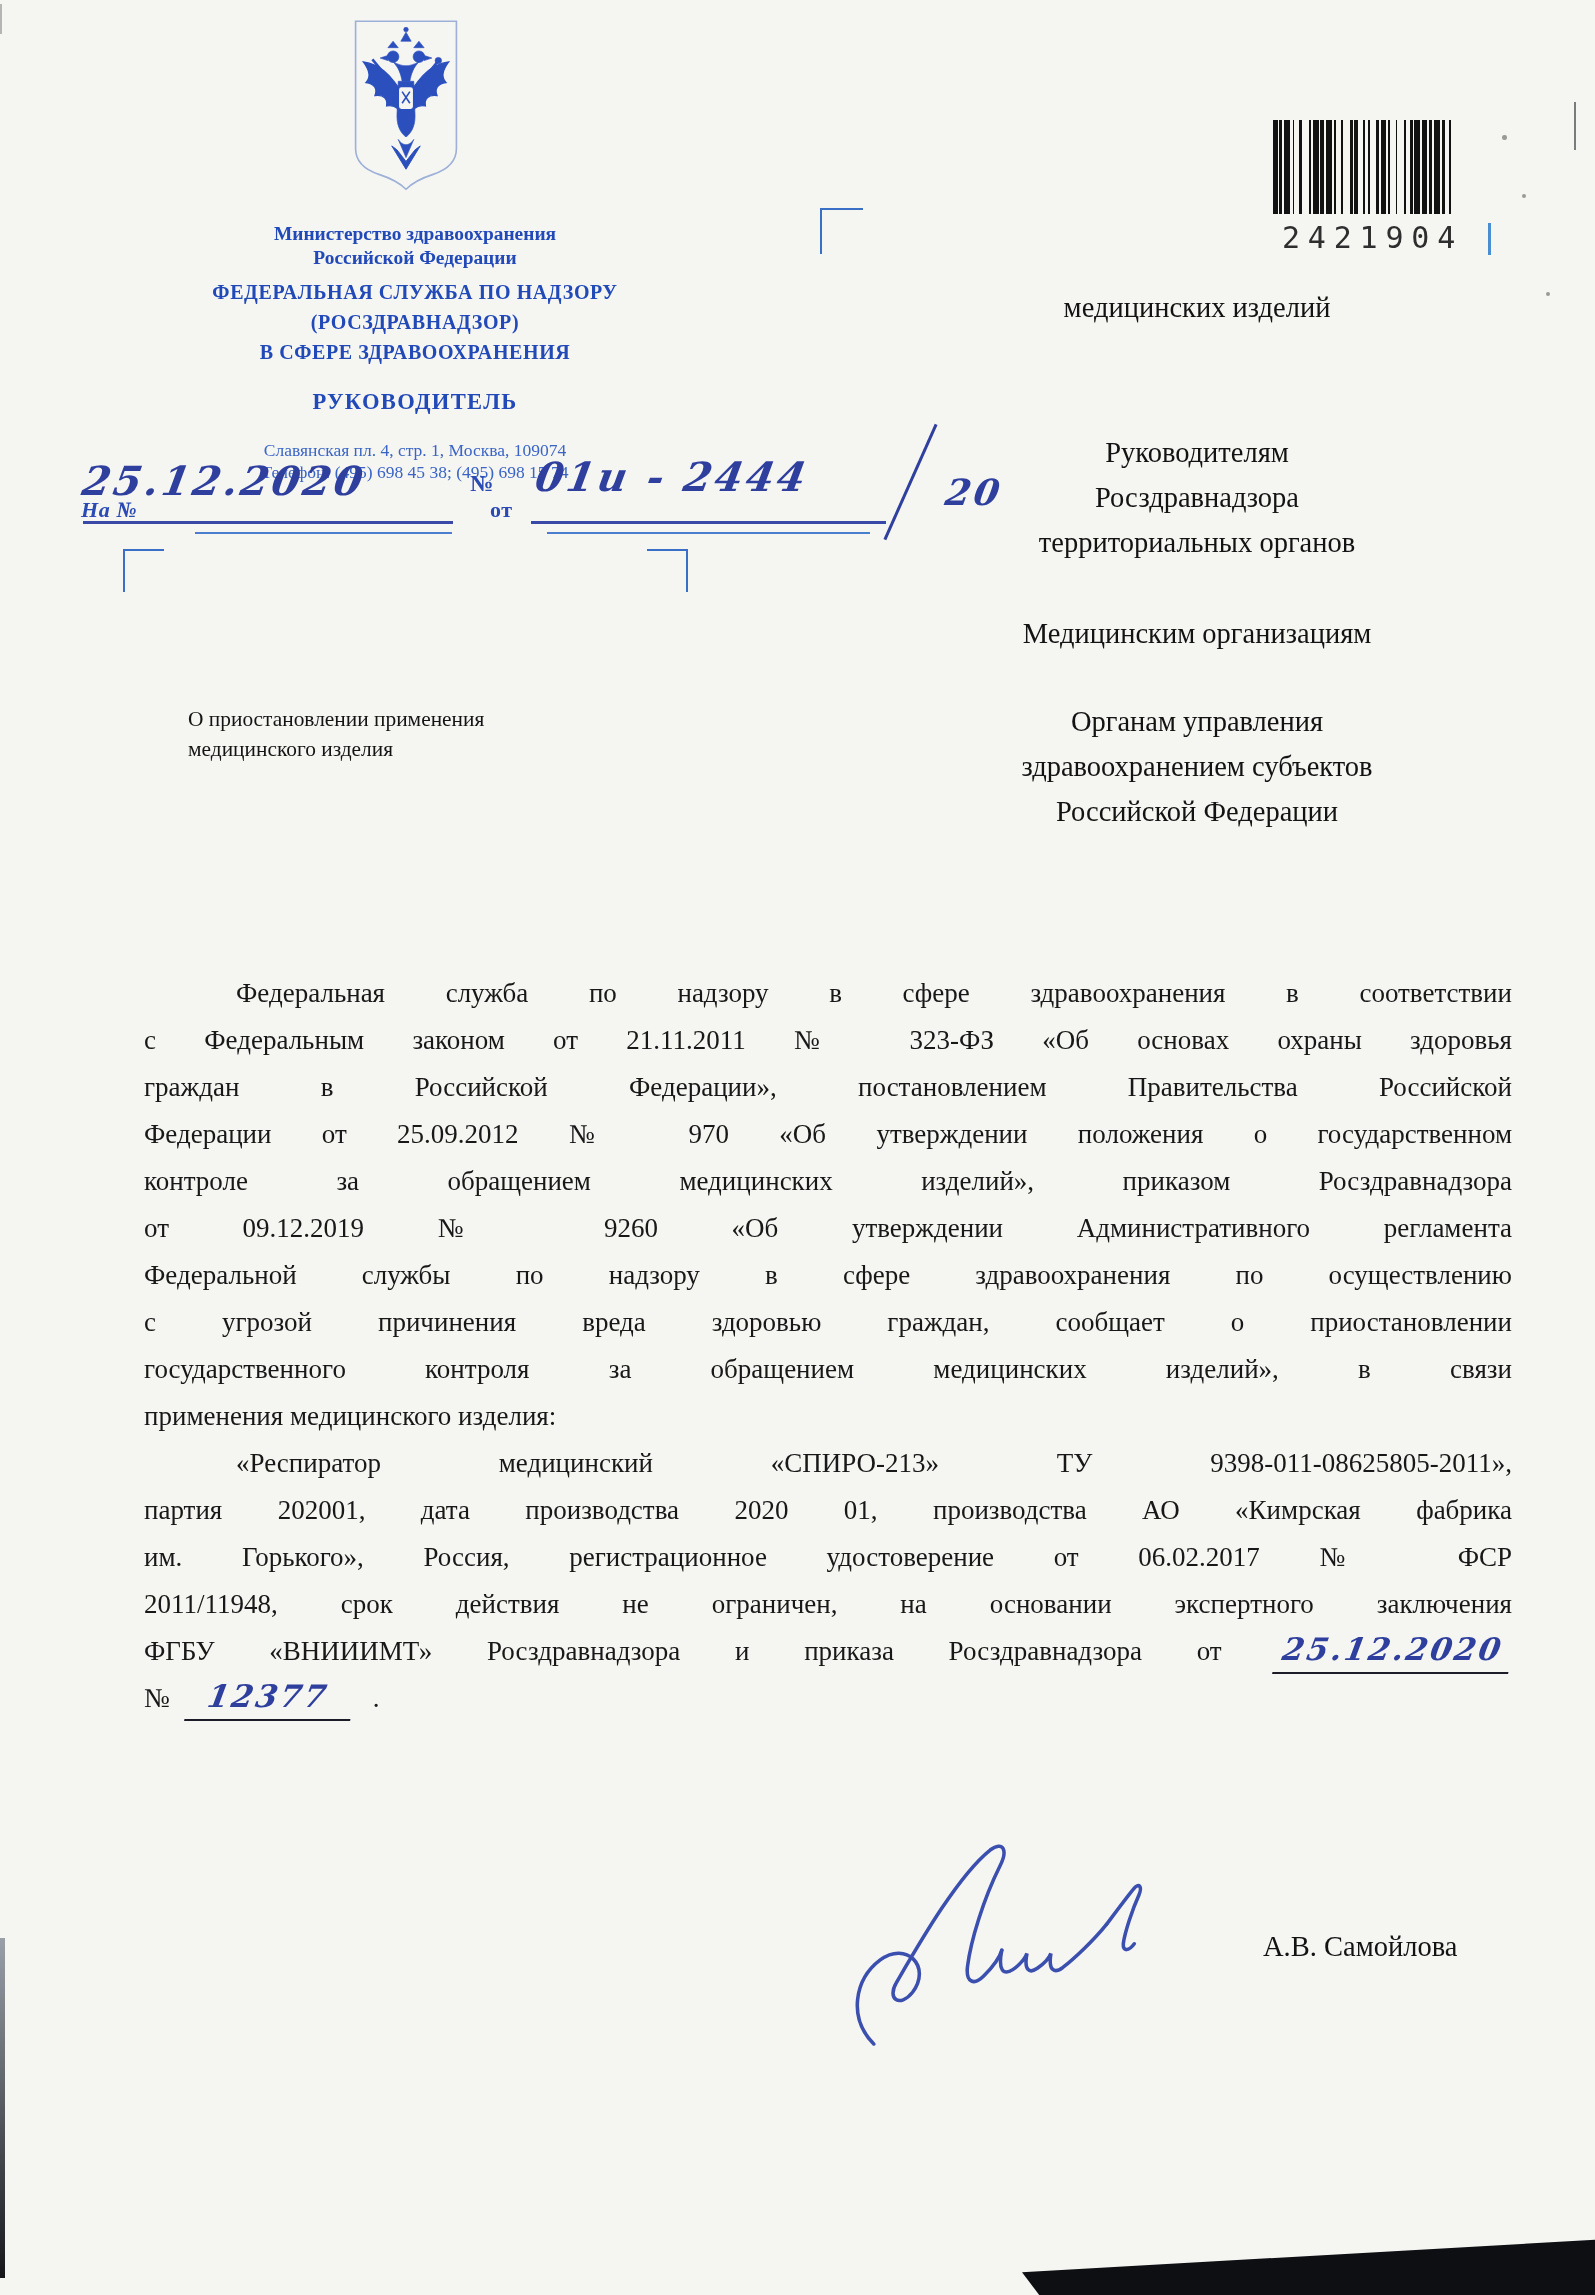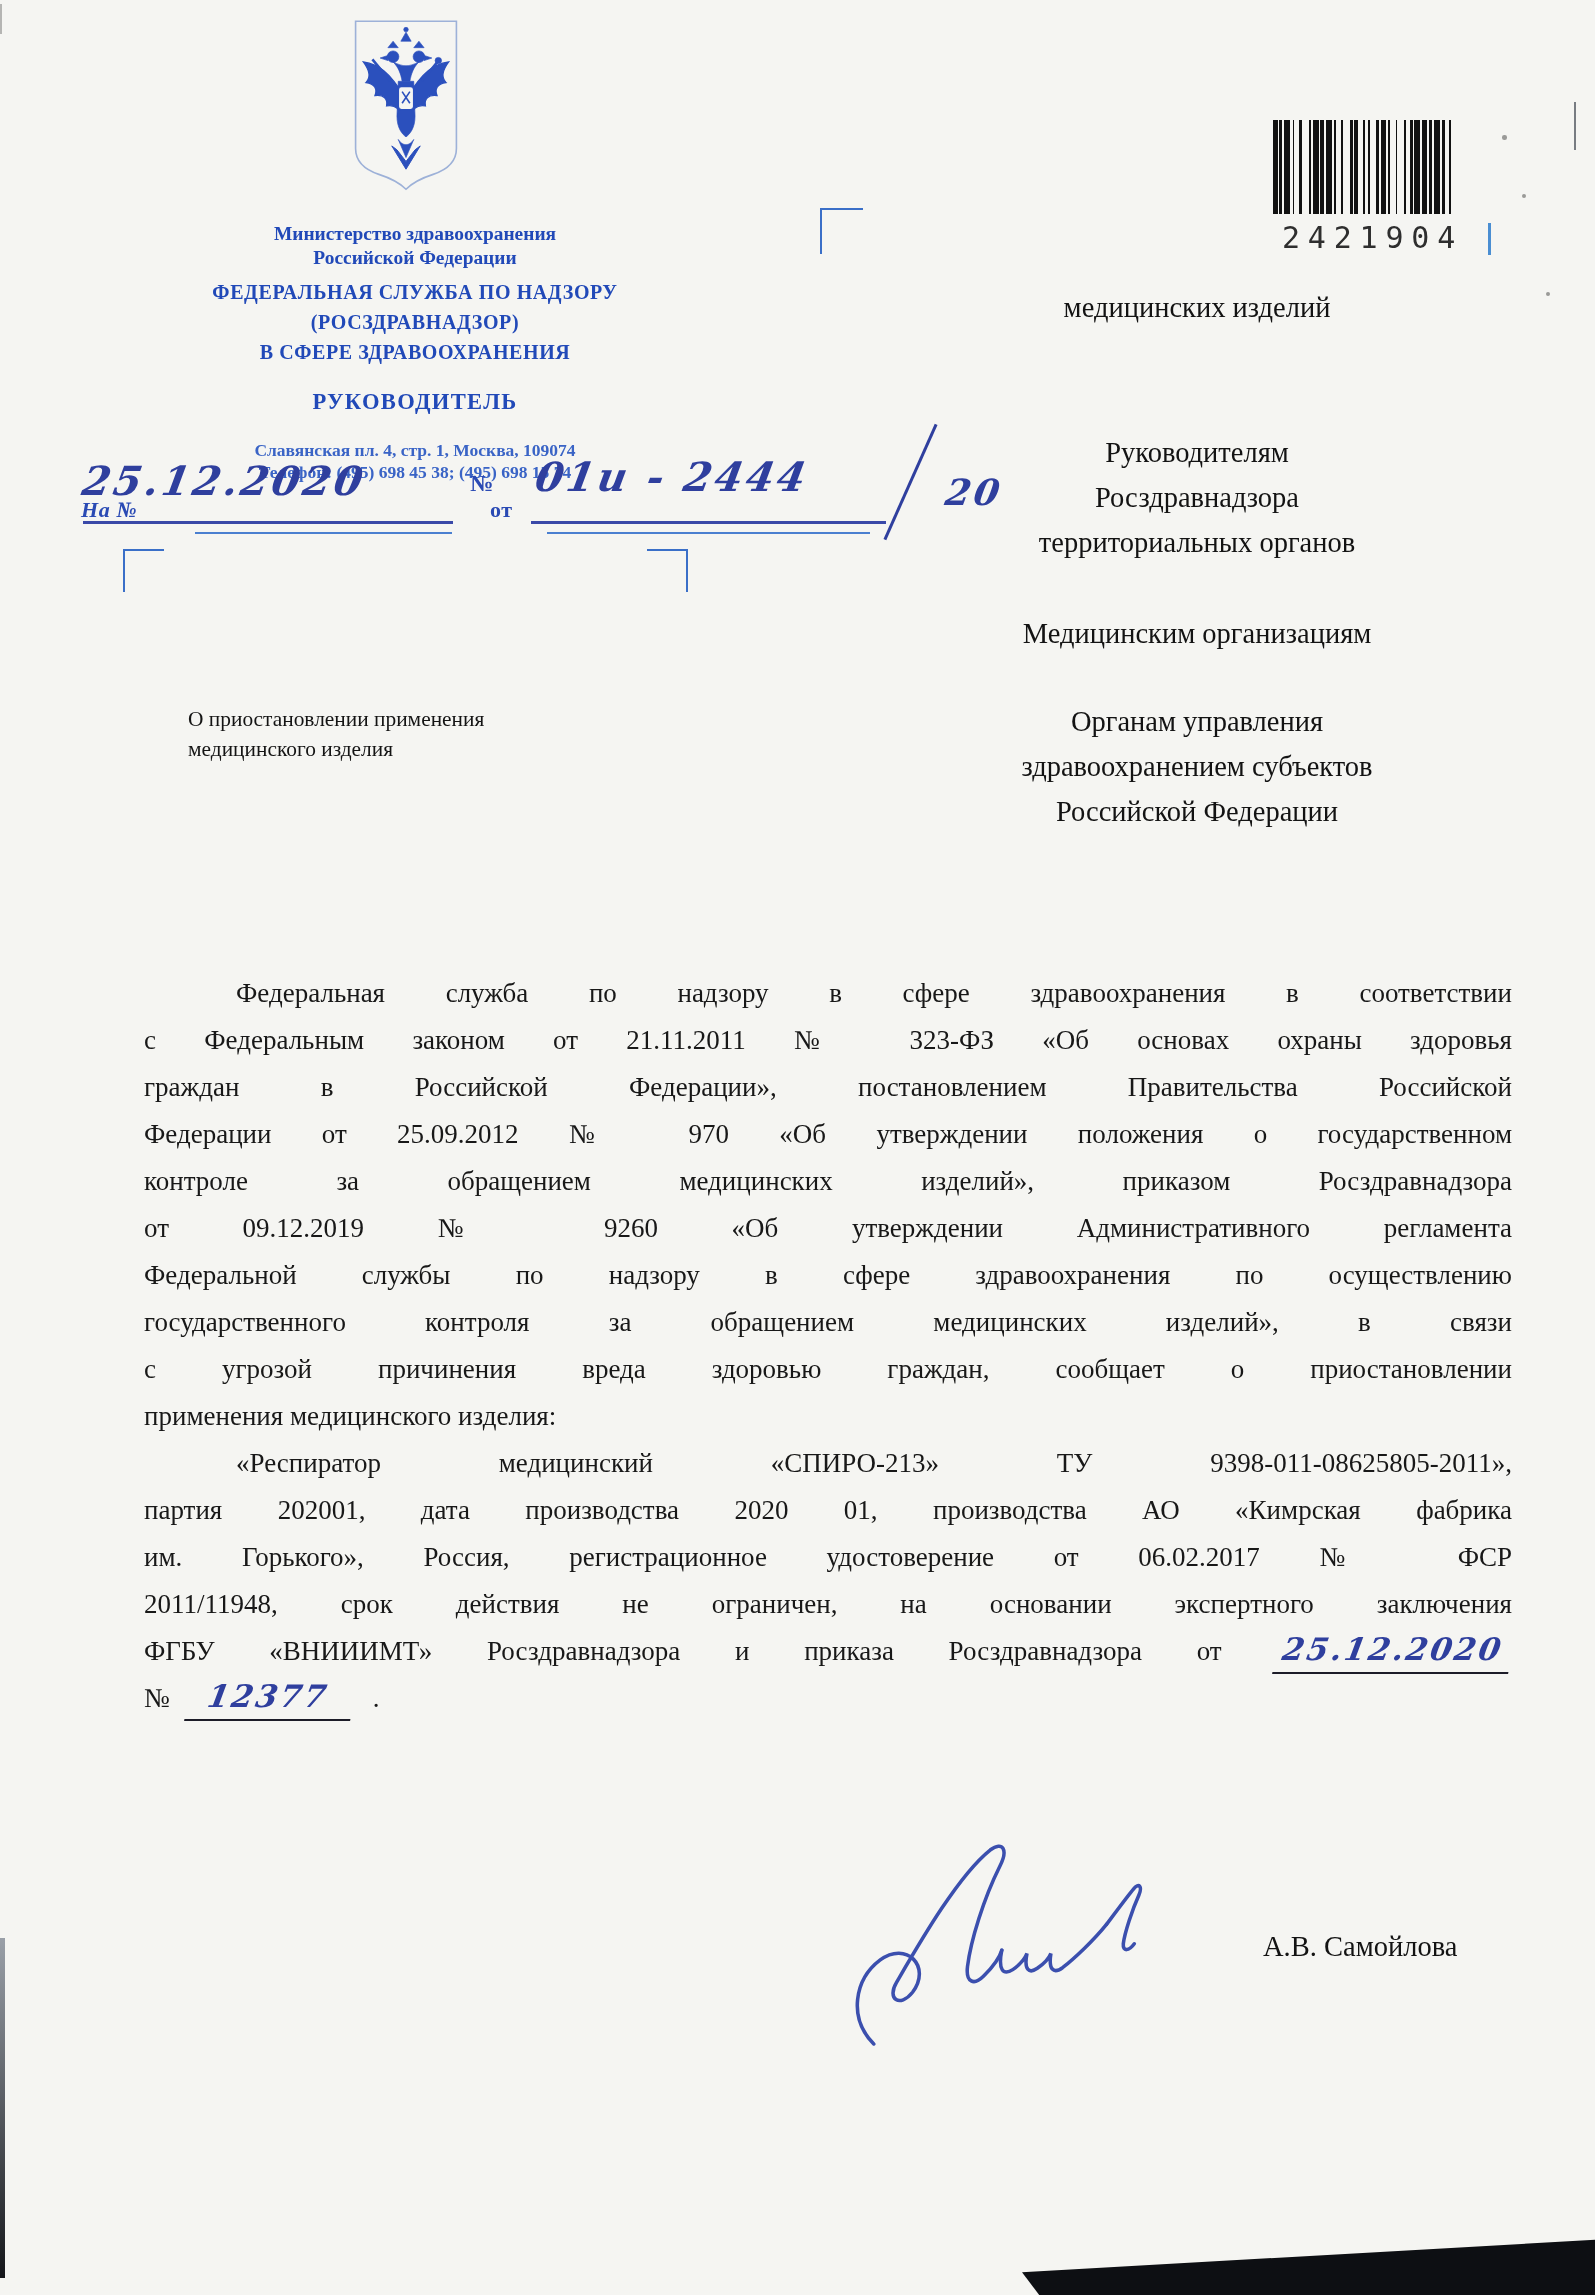--- a/index.html
+++ b/index.html
@@ -9,21 +9,21 @@
     background:#f5f5f2;
     overflow:hidden;
     font-family:"Liberation Serif", serif;
   }
   .abs{position:absolute;}
   
   .lh-col{left:72px;width:686px;text-align:center;color:#2149b8;margin-top:28px;}
   .ministry{font-size:19.4px;font-weight:bold;line-height:24px;}
   .service{font-size:20px;font-weight:bold;line-height:30px;letter-spacing:0.6px;}
   .position{font-size:22.6px;font-weight:bold;letter-spacing:1.3px;}
-  .addr{font-size:17.5px;line-height:22px;color:#3a64c6;font-weight:bold;}
+  .addr{font-size:17.5px;line-height:22px;color:#3a64c6;font-weight:normal;}
   
   .hw{
     font-family:"DejaVu Serif", serif;
     font-style:italic;font-weight:bold;
     color:#2f3f9e;
     transform:skewX(-10deg);
     letter-spacing:3.2px;
     white-space:nowrap;
   }
   .hw-big{font-size:40px;}
@@ -213,22 +213,22 @@
 
   <div class="abs" id="body">
 
     <div class="body-line indent">Федеральная служба по надзору в сфере здравоохранения в соответствии</div>
       <div class="body-line">с Федеральным законом от 21.11.2011 № 323-ФЗ «Об основах охраны здоровья</div>
       <div class="body-line">граждан в Российской Федерации», постановлением Правительства Российской</div>
       <div class="body-line">Федерации от 25.09.2012 № 970 «Об утверждении положения о государственном</div>
       <div class="body-line">контроле за обращением медицинских изделий», приказом Росздравнадзора</div>
       <div class="body-line">от 09.12.2019 № 9260 «Об утверждении Административного регламента</div>
       <div class="body-line">Федеральной службы по надзору в сфере здравоохранения по осуществлению</div>
+      <div class="body-line">с угрозой причинения вреда здоровью граждан, сообщает о приостановлении</div>
       <div class="body-line">государственного контроля за обращением медицинских изделий», в связи</div>
-      <div class="body-line">с угрозой причинения вреда здоровью граждан, сообщает о приостановлении</div>
       <div class="body-line last">применения медицинского изделия:</div>
       <div class="body-line indent">«Респиратор медицинский «СПИРО-213» ТУ 9398-011-08625805-2011»,</div>
       <div class="body-line">партия 202001, дата производства 2020 01, производства АО «Кимрская фабрика</div>
       <div class="body-line">им. Горького», Россия, регистрационное удостоверение от 06.02.2017 № ФСР</div>
       <div class="body-line">2011/11948, срок действия не ограничен, на основании экспертного заключения</div>
       <div class="body-line" id="body-line-15">
       <span>ФГБУ «ВНИИИМТ» Росздравнадзора и приказа Росздравнадзора от</span>
       <span class="hw-inline">25.12.2020</span>
     </div>
     <div class="body-line last" id="body-line-16">

